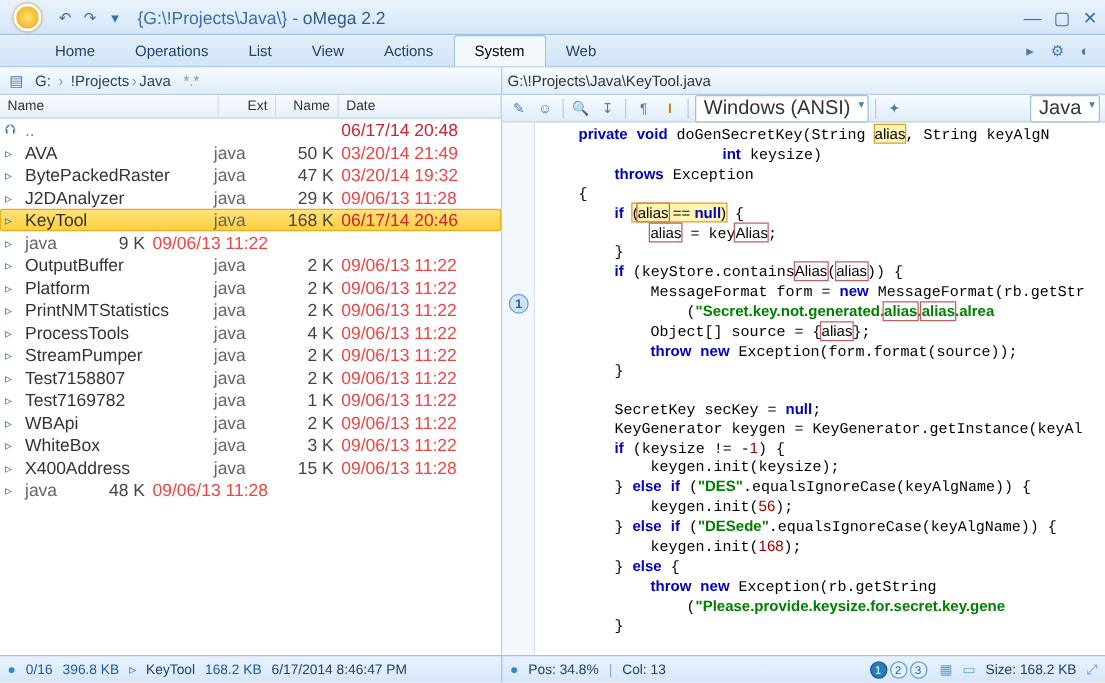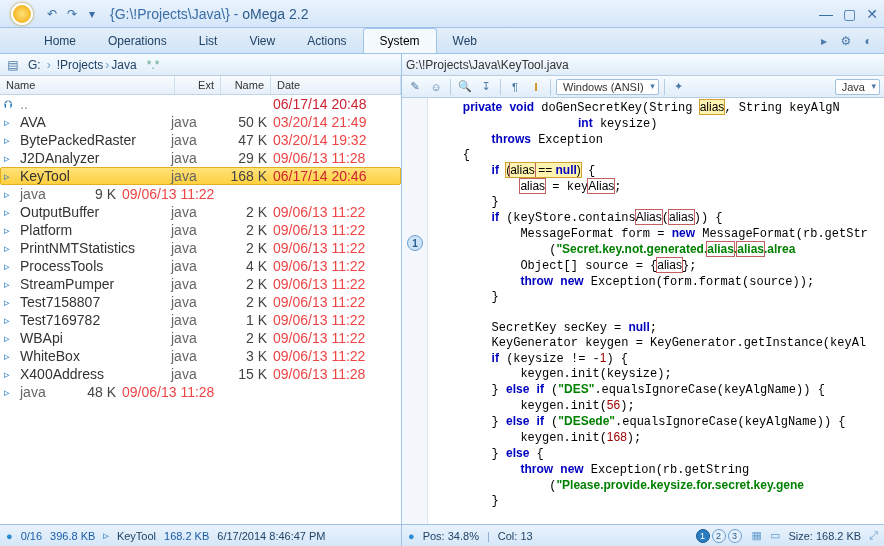--- a/index.html
+++ b/index.html
@@ -56,21 +56,21 @@
 .row .size { width:50px; text-align:right; color:#444; }
 .row .date { width:130px; color:#ef4444; padding-left:6px; white-space:nowrap; font-variant-numeric: tabular-nums; }
 .row.up .name { color:#888; }
 .row.up .ext { color:#c45; }
 .row.changed .date { color:#c23; }
 .row.selected { background:linear-gradient(#ffe27a,#ffd040); border:1px solid #e0b020; border-radius:2px; padding:0 3px; }
 
 
 .ed-toolbar { height:22px; background:linear-gradient(#f7fbff,#e0edf9); border-bottom:1px solid #b8cde2; display:flex; align-items:center; gap:3px; padding:0 4px; font-size:11px; }
 .ed-sep { width:1px; height:16px; background:#b8cde2; margin:0 2px; }
-.combo { border:1px solid #a0c0e0; background:#fff; border-radius:2px; padding:1px 14px 1px 6px; position:relative; font-size:11px; color:#333; }
+.combo { border:1px solid #a0c0e0; background:#fff; border-radius:2px; padding:1px 14px 1px 6px; position:relative; font-size:16px; color:#333; }
 .combo::after { content:"▾"; position:absolute; right:3px; top:1px; color:#4d7aa8; font-size:9px; }
 
 
 .codewrap { flex:1; display:flex; overflow:hidden; }
 .gutter { width:26px; background:#f4f8fc; border-right:1px solid #d8e4f0; position:relative; }
 .bookmark { position:absolute; left:5px; width:16px; height:16px; border-radius:50%; background:#cfe3f7; border:1px solid #6a9ed0; color:#2a5c90; font-size:10px; display:flex;align-items:center;justify-content:center; font-weight:bold; }
 .code { flex:1; font-family:"Courier New",monospace; font-size:12px; line-height:15px; white-space:pre; padding:2px 0 0 6px; overflow:hidden; }
 .kw { color:#0000c0; font-weight:bold; }
 .str { color:#008000; font-weight:bold; }
 .hl { background:#fff4b0; outline:1px solid #d0a030; }

